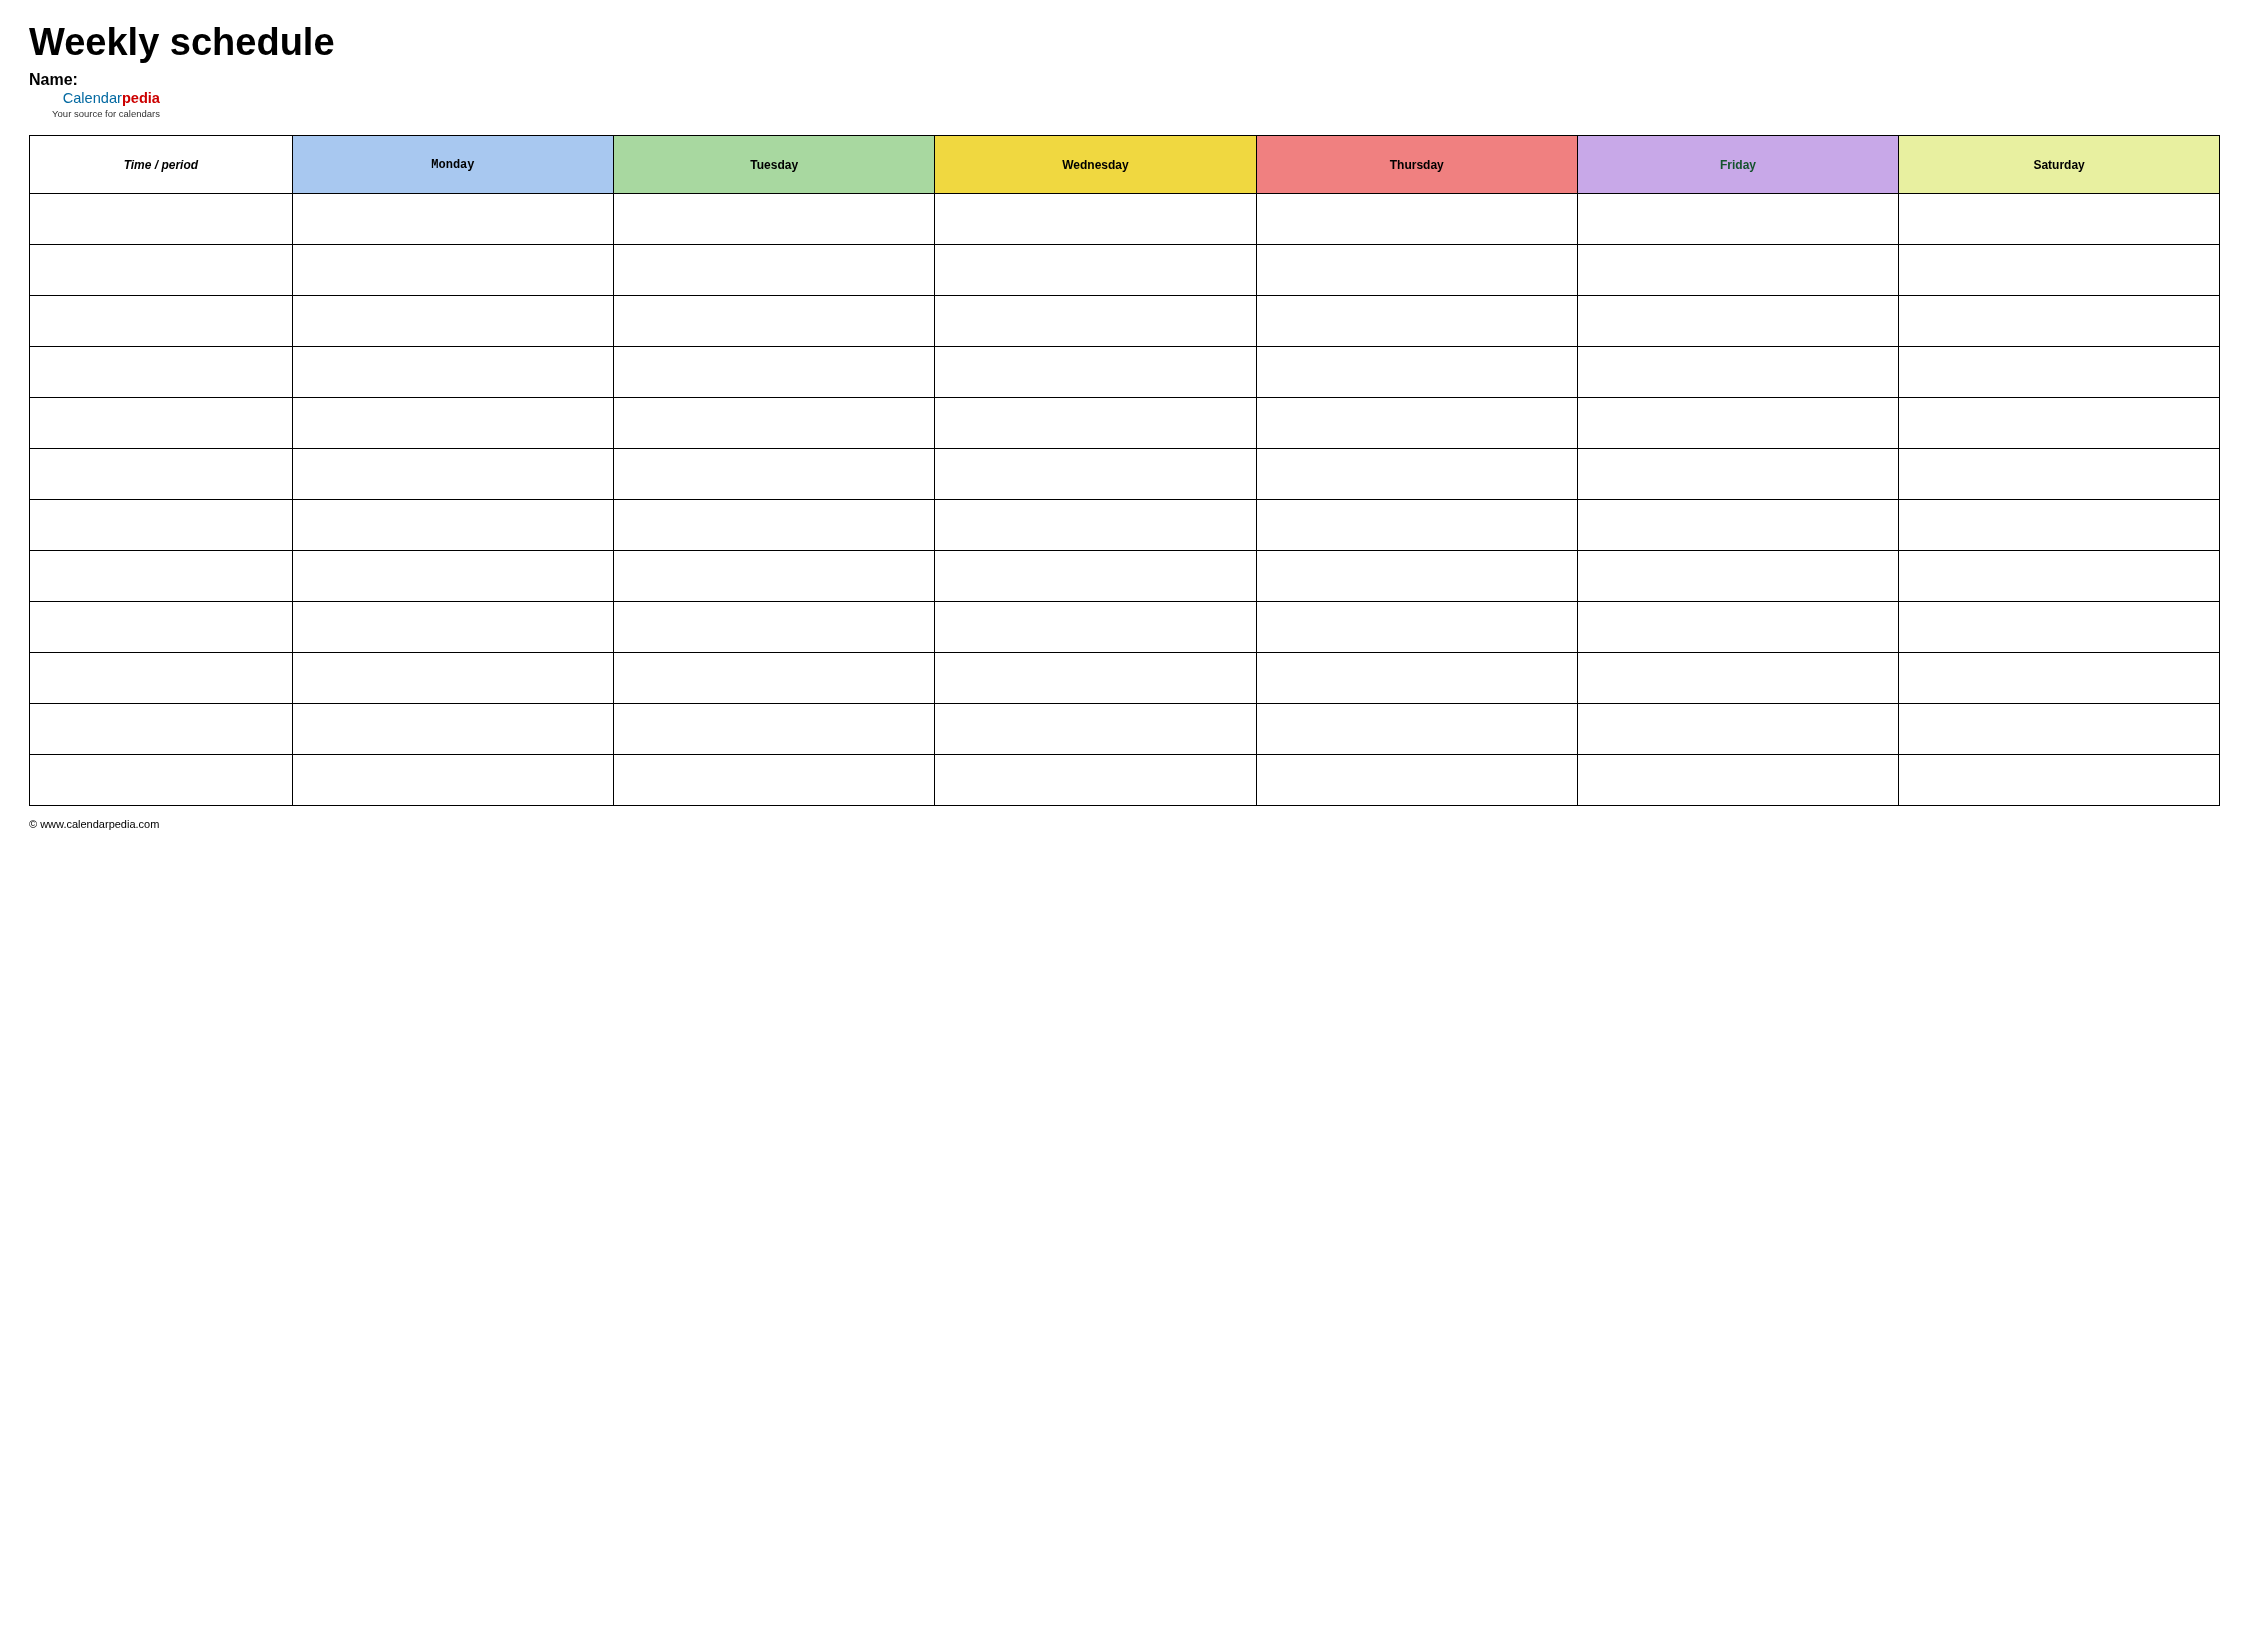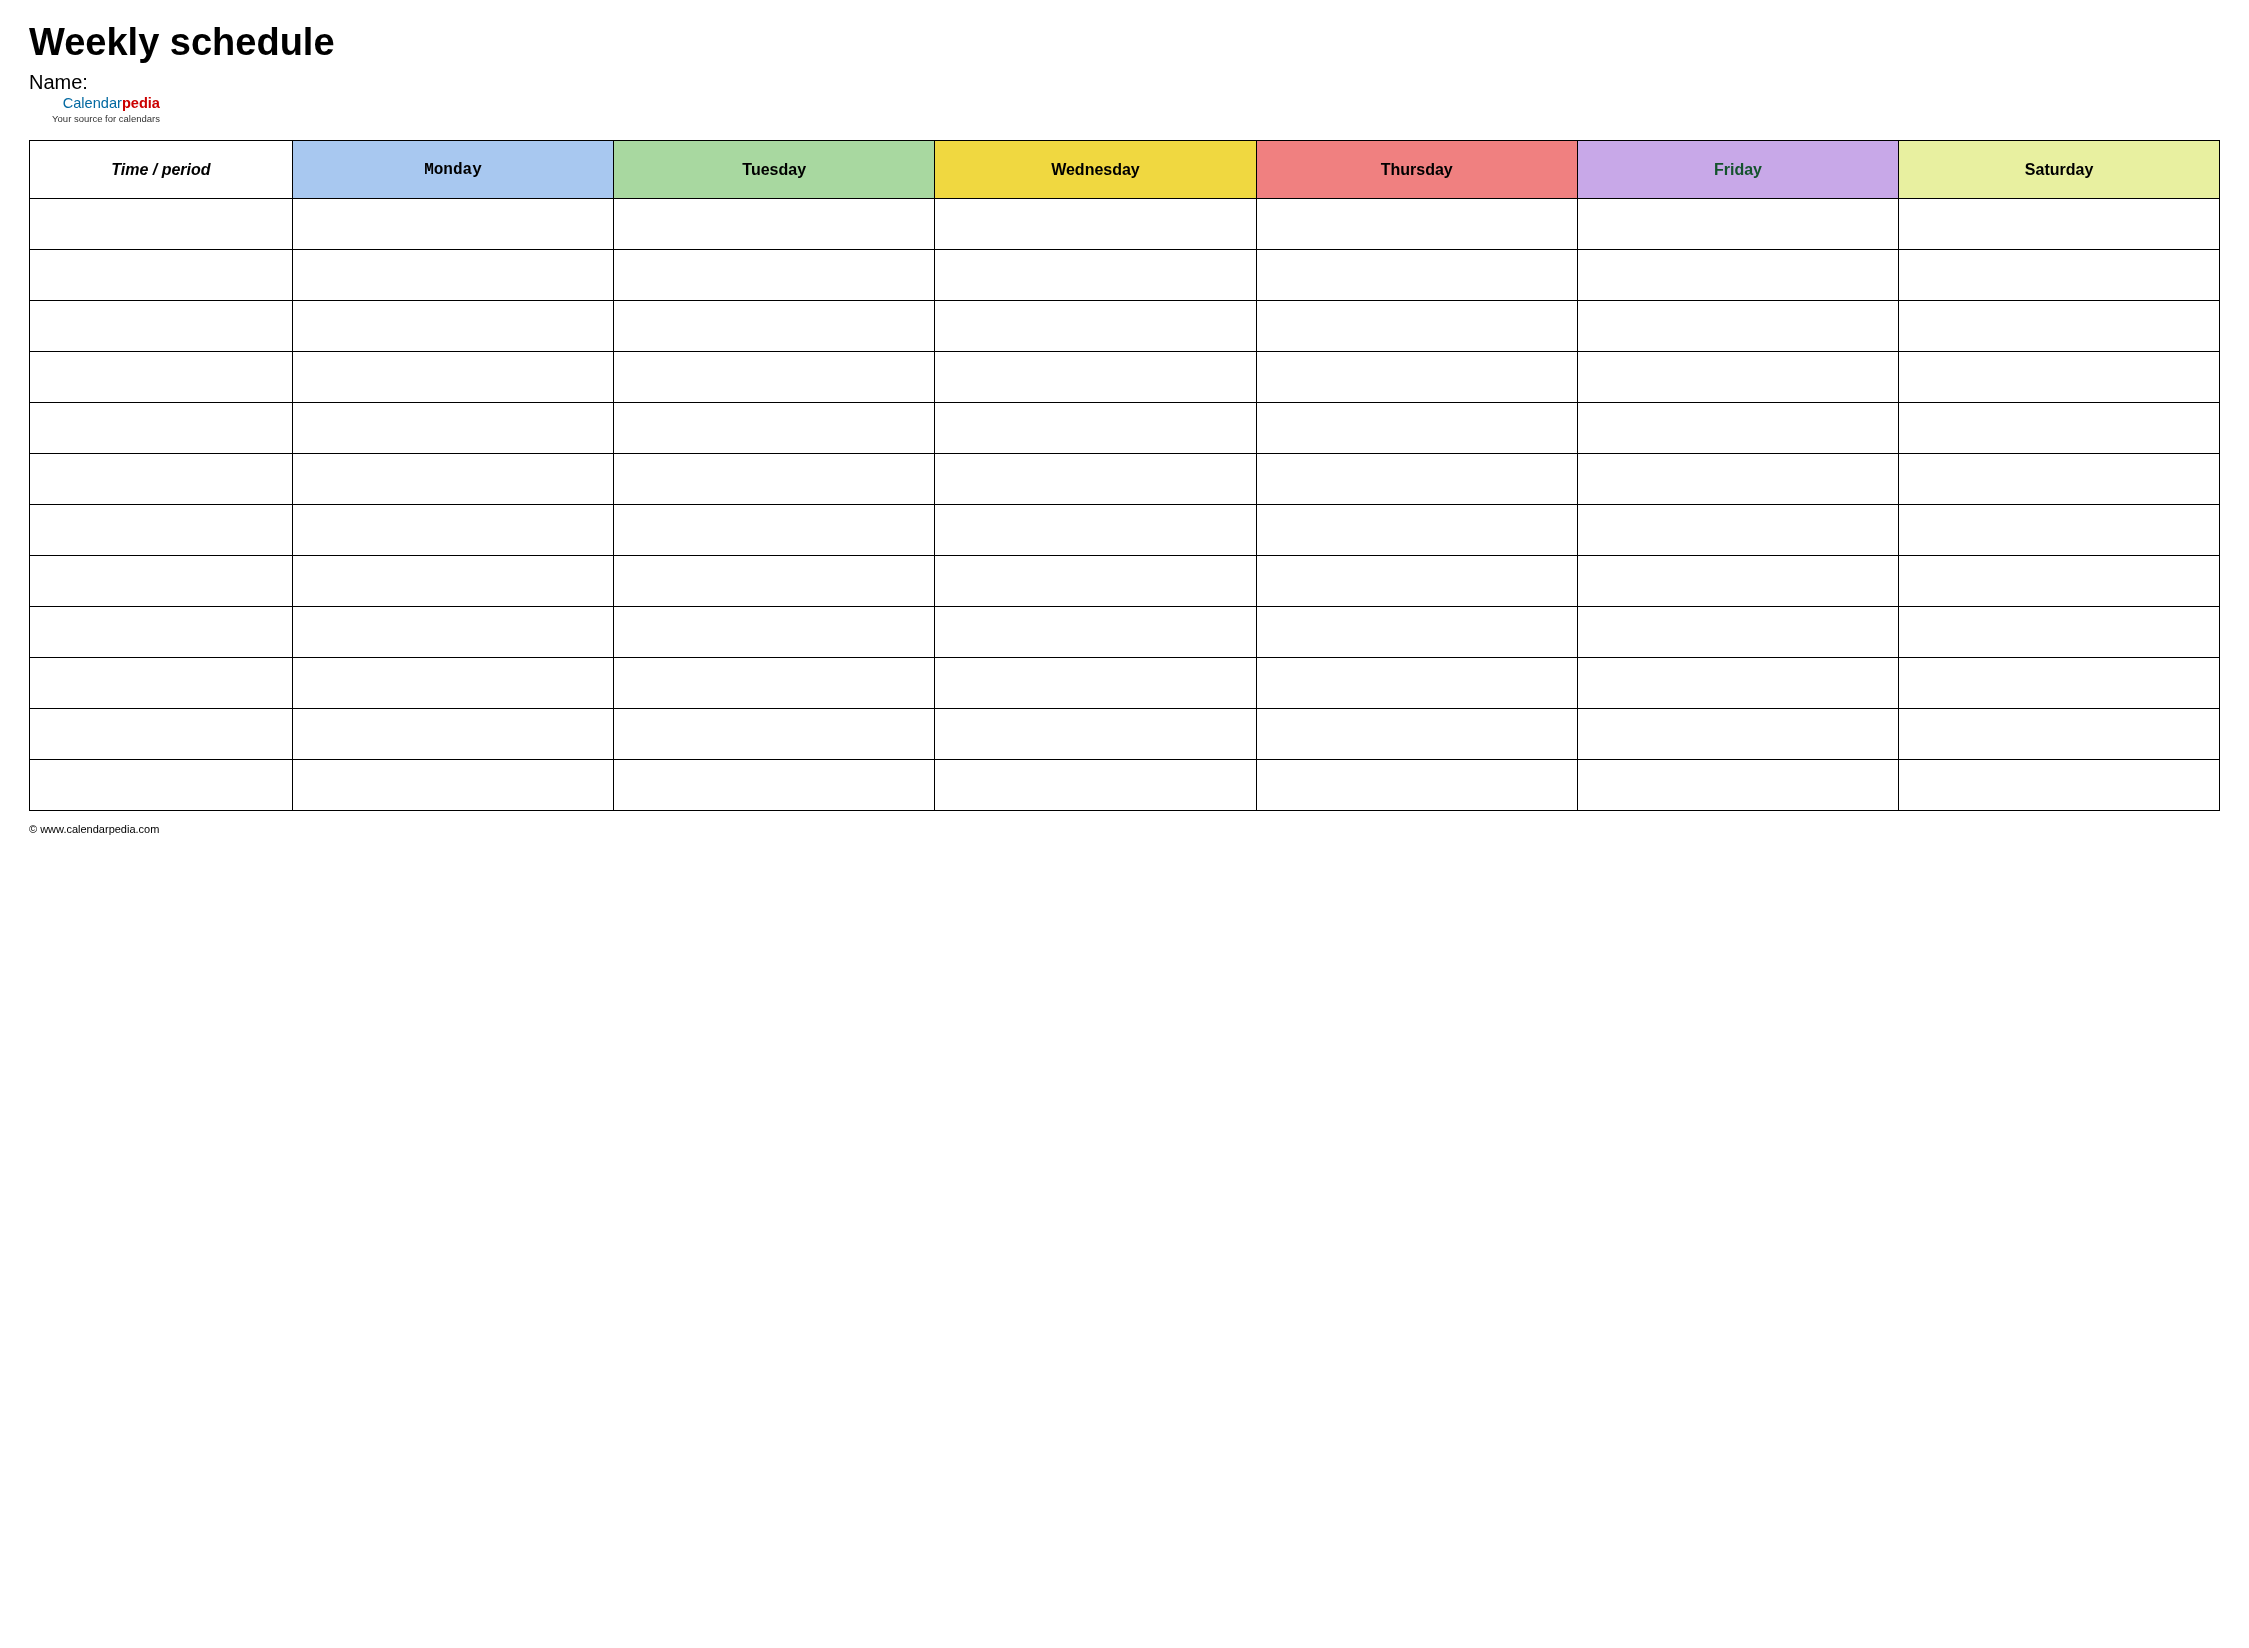--- a/index.html
+++ b/index.html
@@ -30,22 +30,22 @@
 
     .main-title {
       font-size: 38px;
       font-weight: bold;
       color: #000000;
       line-height: 1.1;
       margin-bottom: 5.8px;
     }
 
     .name-label {
-      font-size: 20px;
-      font-weight: normal;
+      font-size: 16px;
+      font-weight: bold;
       color: #000000;
       margin-top: 7.3px;
     }
 
     .logo-section {
       text-align: right;
       min-width: 131px;
     }
 
     .logo-text {
@@ -81,21 +81,21 @@
     .schedule-table th,
     .schedule-table td {
       border: 1.1px solid #000000;
       padding: 0;
       height: 51px;
     }
 
     .schedule-table thead th {
       height: 58px;
       text-align: center;
-      font-size: 16px;
+      font-size: 12px;
       font-weight: bold;
       vertical-align: middle;
     }
 
     .col-time {
       width: 12%;
       background: #ffffff;
       font-style: italic;
       font-weight: bold;
       font-size: 14.6px;

